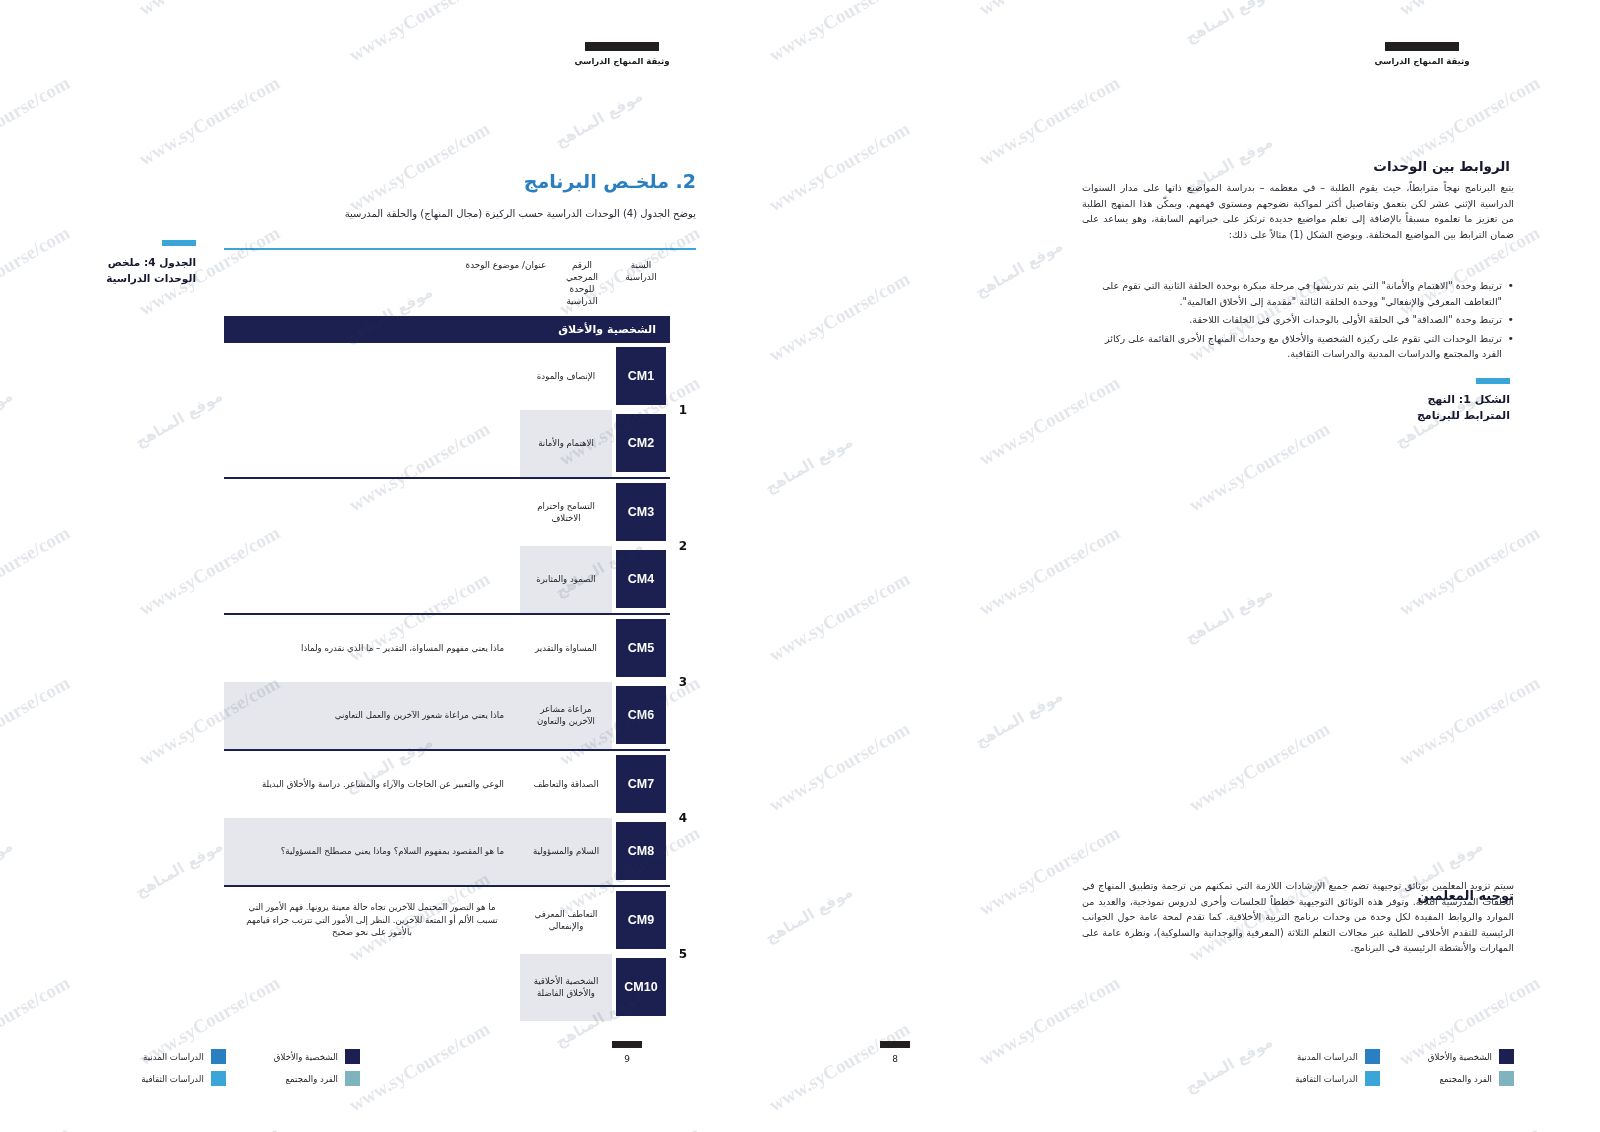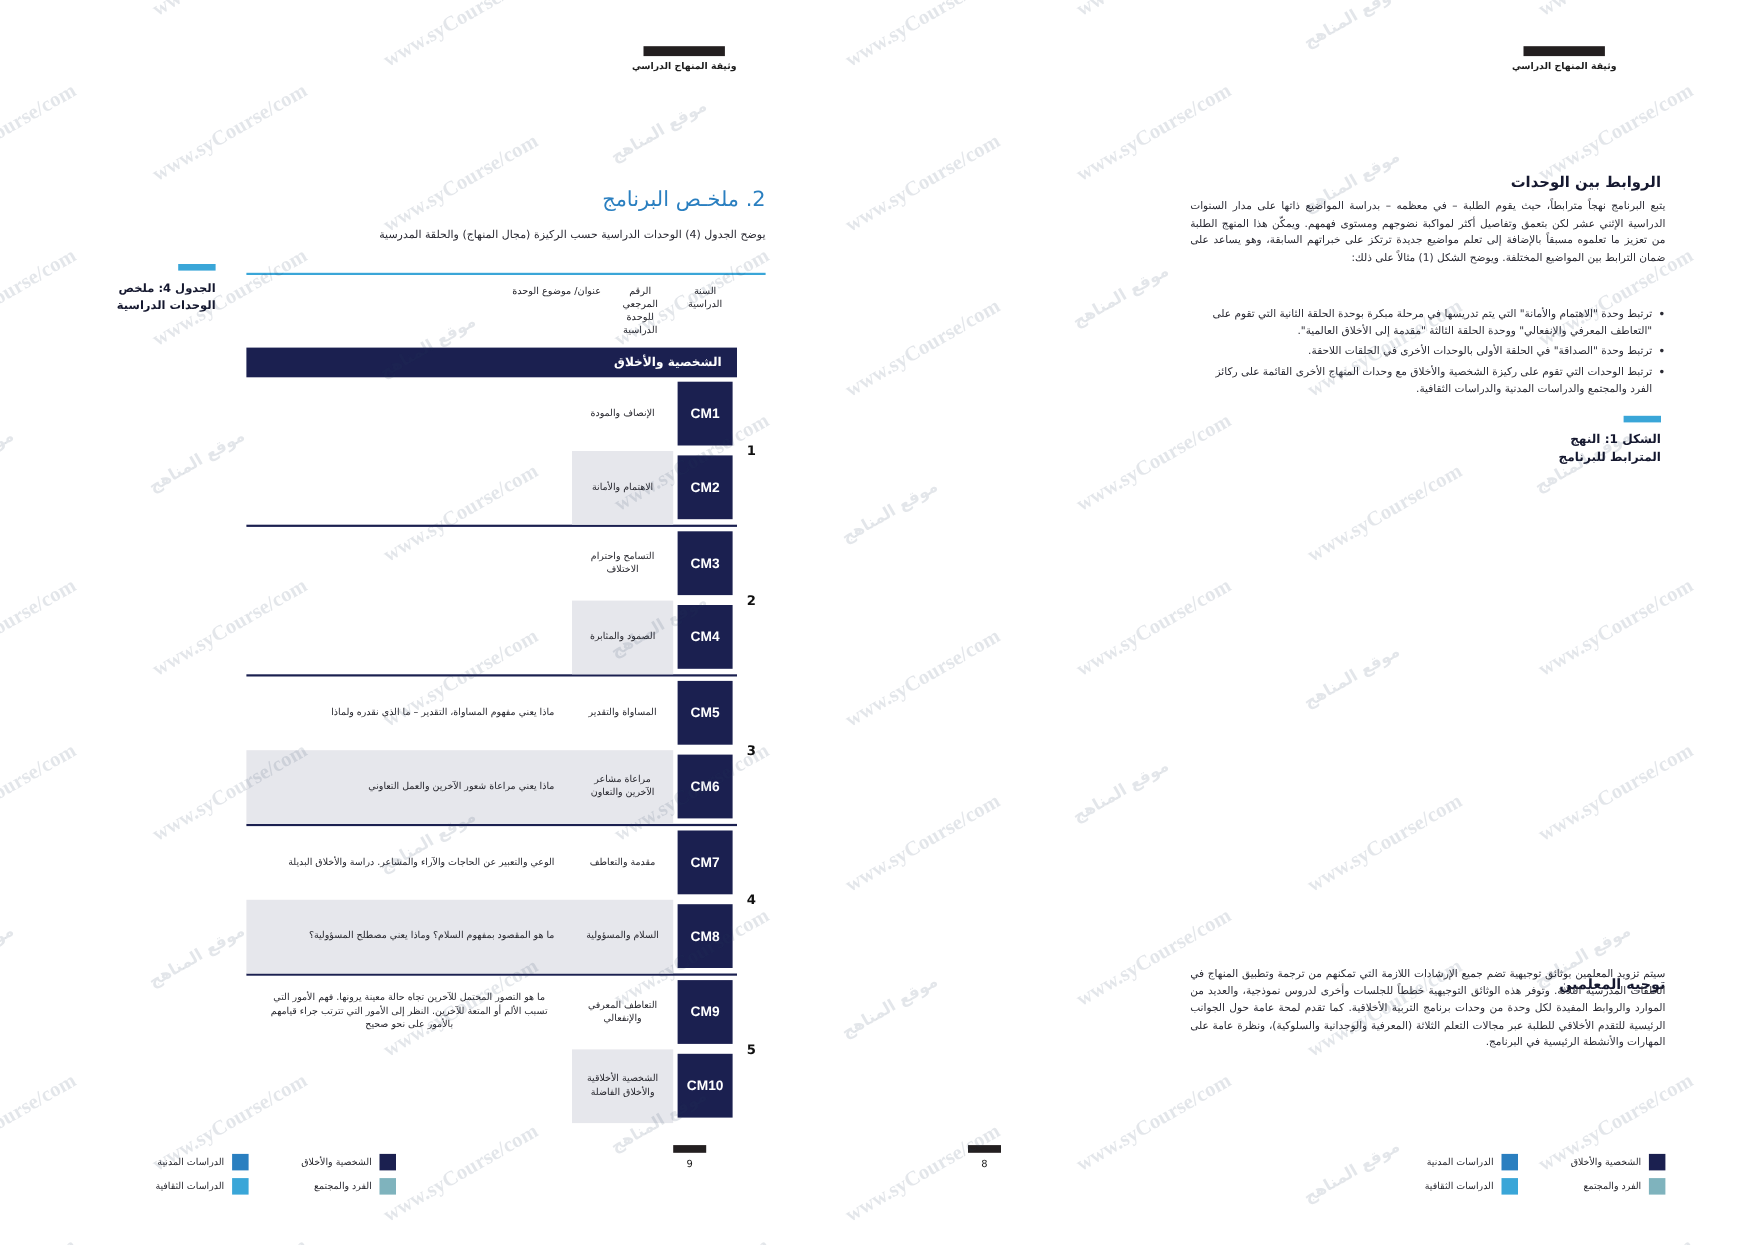--- a/index.html
+++ b/index.html
@@ -55,21 +55,21 @@
 
   
   .legend { position:absolute; bottom:46px; display:flex; gap:48px; }
   .legend-col { display:flex; flex-direction:column; gap:7px; }
   .leg-item { display:flex; align-items:center; gap:7px; }
   .leg-sw { width:15px; height:15px; flex:0 0 15px; }
   .leg-tx { font-size:8.6px; color:#1d1d24; white-space:nowrap; }
 
   
   .lp-title { position:absolute; top:170px; width:466px; text-align:right;
-    font-size:19px; font-weight:normal; color:#2a7fc0; letter-spacing:.3px; }
+    font-size:19px; font-weight:bold; color:#2a7fc0; letter-spacing:.3px; }
   .lp-sub { position:absolute; top:208px; width:466px; text-align:right;
     font-size:10px; color:#2a2a33; }
 
   .tbl-cap { position:absolute; top:240px; width:92px; text-align:right; }
   .tbl-cap .accent { width:34px; height:6px; background:#3aa6d8; margin-bottom:9px; }
   .tbl-cap .t { font-size:10.5px; font-weight:bold; color:#15182f; line-height:1.5; }
 
   .tbl { position:absolute; top:248px; width:472px; }
   .tbl-rule { height:2px; background:#3aa6d8; width:100%; }
   .thead { display:flex; padding:10px 0 8px 0; }
@@ -246,21 +246,21 @@
             </div>
             <div style="position: absolute; right: 0px; top: 50%; transform: translateY(-50%); width: 26px; text-align: center; font-size: 12px; font-weight: bold; color: rgb(17, 17, 17);">3</div>
           </div>
           <div class="grp-sep"></div>
           <div style="position: relative;">
             <div class="row">
               <div class="cell cell-year"></div>
               <div class="cell cell-code">
                 <div class="chip">CM7</div>
               </div>
-              <div class="cell cell-topic">مقدمة والتعاطف</div>
+              <div class="cell cell-topic">الصداقة والتعاطف</div>
               <div class="cell cell-desc">الوعي والتعبير عن الحاجات والآراء والمشاعر. دراسة والأخلاق البديلة</div>
             </div>
             <div class="row alt">
               <div class="cell cell-year"></div>
               <div class="cell cell-code">
                 <div class="chip">CM8</div>
               </div>
               <div class="cell cell-topic">السلام والمسؤولية</div>
               <div class="cell cell-desc">ما هو المقصود بمفهوم السلام؟ وماذا يعني مصطلح المسؤولية؟</div>
             </div>

